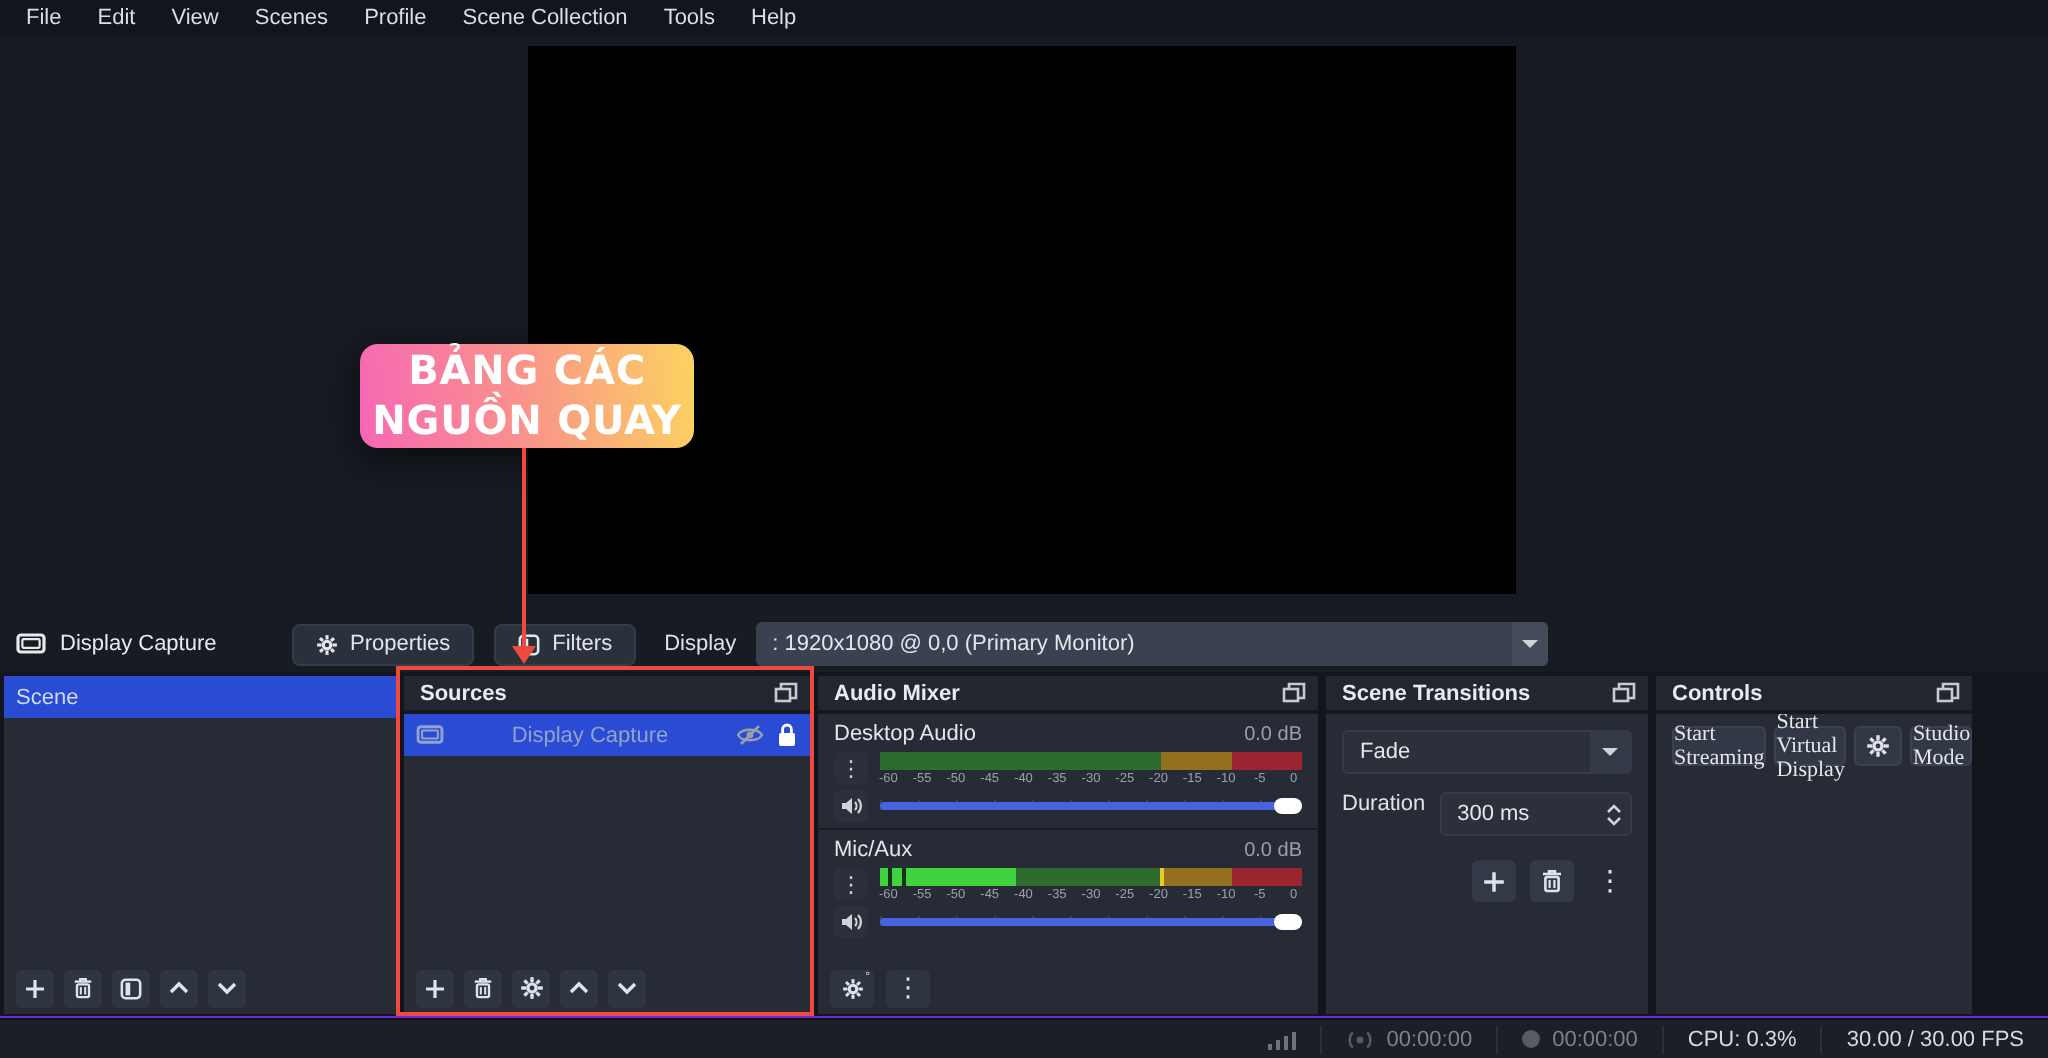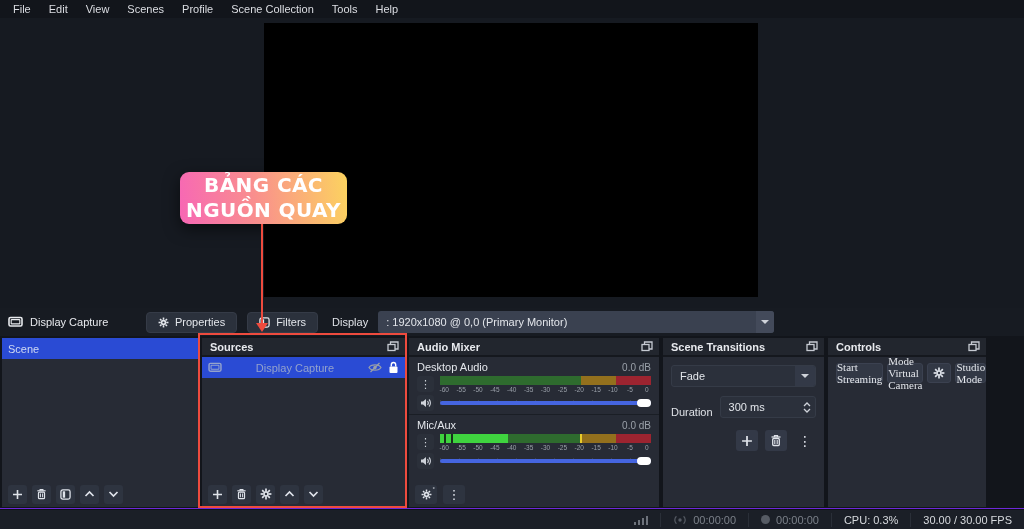--- a/index.html
+++ b/index.html
@@ -92,21 +92,21 @@
   .slider-knob { position:absolute; right:0; top:-2px; width:14px; height:8px; background:#fff; border-radius:4px; cursor:grab; }
   .mixer-foot { flex:0 0 auto; height:26px; display:flex; align-items:center; gap:6px; padding-left:6px; }
 
   
   .trans-body { padding:8px; }
   .t-select { height:22px; background:#2b303b; border:1px solid #353b47; border-radius:3px;
     display:flex; align-items:center; cursor:pointer; }
   .t-select .val { flex:1; padding:0 8px; color:#e3e6eb; }
   .t-select .caretbox { width:20px; height:100%; background:#333947; border-radius:0 2px 2px 0;
     display:flex; align-items:center; justify-content:center; }
-  .t-durrow { display:flex; align-items:flex-end; margin-top:9px; gap:7px; }
+  .t-durrow { display:flex; align-items:flex-start; margin-top:9px; gap:7px; }
   .t-durlbl { color:#dfe2e7; }
   .t-spin { flex:1; height:22px; background:#2b303b; border:1px solid #353b47; border-radius:3px;
     display:flex; align-items:center; }
   .t-spin .val { flex:1; padding:0 8px; color:#e3e6eb; }
   .spincol { width:16px; display:flex; flex-direction:column; align-items:center; justify-content:center; gap:1px; cursor:pointer; }
   .t-btnrow { display:flex; justify-content:flex-end; gap:7px; margin-top:12px; }
   .t-btnrow .sqbtn { width:22px; height:21px; background:#333947; }
 
   
   .controls-body { padding:6px 8px; display:flex; gap:4px;font-family:Liberation Serif, serif; }
@@ -505,21 +505,21 @@
         <span class="popout">
           <svg width="12" height="11" viewBox="0 0 12 11">
               <rect x="1" y="3.5" width="7" height="6" fill="none" stroke="#c6cad2" stroke-width="1.3"></rect>
               <path d="M3.5 3.5 V1 H11 V8 H8" fill="none" stroke="#c6cad2" stroke-width="1.3"></path>
             </svg>
         </span>
       </header>
       <div class="pbody controls-body">
         <div class="ctl-btn">Start Streaming</div>
         <div class="ctl-row">
-          <div class="ctl-btn">Mode Virtual Camera</div>
+          <div class="ctl-btn">Start Virtual Display</div>
           <div class="ctl-gearbtn">
             <svg width="12" height="12" viewBox="0 0 12 12">
                 <g stroke="#dfe3ea" stroke-width="1.7">
                   <line x1="6" y1="0.6" x2="6" y2="3"></line>
                   <line x1="6" y1="9" x2="6" y2="11.4"></line>
                   <line x1="0.6" y1="6" x2="3" y2="6"></line>
                   <line x1="9" y1="6" x2="11.4" y2="6"></line>
                   <line x1="2.2" y1="2.2" x2="3.8" y2="3.8"></line>
                   <line x1="8.2" y1="8.2" x2="9.8" y2="9.8"></line>
                   <line x1="2.2" y1="9.8" x2="3.8" y2="8.2"></line>

